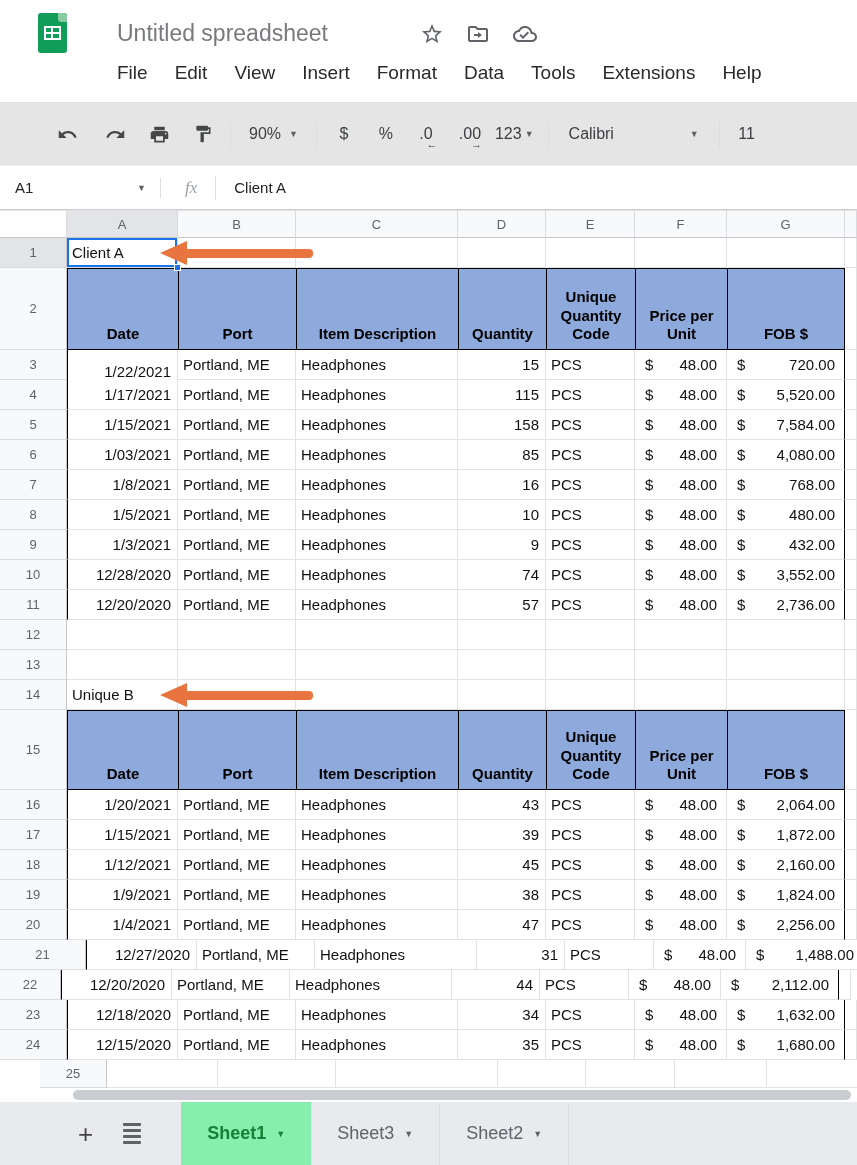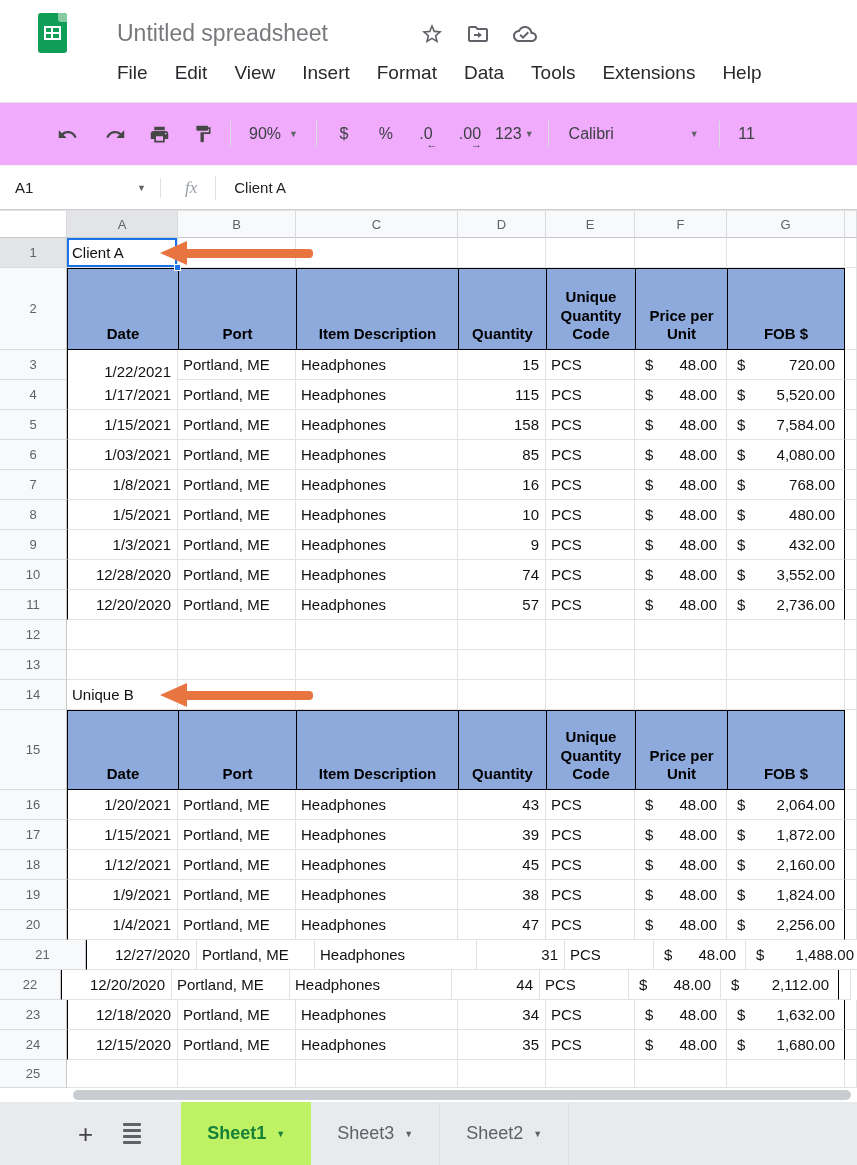--- a/index.html
+++ b/index.html
@@ -14,21 +14,21 @@
   .logo .grid-glyph { position:absolute; left:6px; top:13px; width:17px; height:14px; border:2px solid #fff; }
   .logo .grid-glyph:before { content:""; position:absolute; left:0; right:0; top:4px; height:2px; background:#fff; }
   .logo .grid-glyph:after { content:""; position:absolute; top:0; bottom:0; left:5px; width:2px; background:#fff; }
   .doc-title { position:absolute; left:117px; top:20px; font-size:23px; color:#77797C; }
   .title-icons { position:absolute; left:420px; top:22px; display:flex; gap:22px; align-items:center; }
   .title-icons svg { display:block; }
   .menubar { position:absolute; left:117px; top:62px; display:flex; gap:27px; }
   .menubar span { font-size:19px; color:#27292C; cursor:default; }
 
   
-  .toolbar { height:63px; display:flex; align-items:center; background:#f0abfc; border-bottom:1px solid #F0F0F0; }
+  .toolbar { height:63px; display:flex; align-items:center; background:#e5e5e5; border-bottom:1px solid #F0F0F0; }
   .tb-btn { display:flex; align-items:center; justify-content:center; min-width:34px; height:34px; border-radius:4px; color:#444746; }
   .tb-btn svg { display:block; }
   .tb-sep { width:1px; height:26px; background:#DADCE0; margin:0 10px; }
   .tb-text { font-size:16px; color:#3C4043; }
   .caret { font-size:9px; color:#5F6368; margin-left:8px; }
   .fmt-label { font-size:16px; color:#3C4043; position:relative; }
   .fmt-arrow { position:absolute; font-size:11px; color:#3C4043; left:55%; top:13px; }
   .zoom-box { display:flex; align-items:center; padding:0 8px; }
   .font-box { display:flex; align-items:center; justify-content:space-between; width:150px; padding:0 10px; }
 
@@ -74,21 +74,21 @@
   
   .hscroll { height:14px; position:relative; background:#fff; }
   .hscroll .thumb { position:absolute; left:73px; right:6px; top:2px; height:10px; background:#C9CCD0; border-radius:5px; }
   .tabbar { height:63px; background:#E9EAED; display:flex; align-items:stretch; }
   .tabbar .tools { display:flex; align-items:center; gap:30px; padding:0 0 0 78px; }
   .add-sheet { font-size:26px; color:#444; line-height:1; }
   .all-sheets { display:flex; flex-direction:column; gap:3px; }
   .all-sheets i { width:18px; height:3px; background:#5F6368; border-radius:1px; }
   .sheet-tab { display:flex; align-items:center; justify-content:center; gap:10px; padding:0 26px; font-size:18px; color:#5F6368; border-right:1px solid #DEE0E3; }
   .sheet-tab:first-of-type { border-left:1px solid #DEE0E3; margin-left:40px; }
-  .sheet-tab.active { background:#bef264; color:var(--active-tab-green,#188038); font-weight:bold; border:none; }
+  .sheet-tab.active { background:#86efac; color:var(--active-tab-green,#188038); font-weight:bold; border:none; }
   .sheet-tab .caret { margin-left:0; }
   .sheet-tab.active .caret { color:var(--active-tab-green,#188038); }
 </style>
 </head>
 <body>
 
 <div id="app" style="--table-header-fill: #8EA9DB; --selection-blue: #1A73E8; --arrow-orange: #E8743F; --active-tab-green: #188038; --logo-green: #0F9D58;">
 
   <div class="top-header">
     <div class="logo">
@@ -574,21 +574,21 @@
         <div class="cell money" style="width: 92px; height: 30px;">
           <span>$</span>
           <span>48.00</span>
         </div>
         <div class="cell money tright" style="width: 118px; height: 30px;">
           <span>$</span>
           <span>1,680.00</span>
         </div>
         <div class="cell a-left" style="width: 12px; height: 30px;"></div>
       </div>
-      <div class="grow" style="height: 28px;">
+      <div class="grow" style="height: 28px; padding-left: 40px;">
         <div class="rowhdr" style="width: 67px; height: 28px;">25</div>
         <div class="cell a-left" style="width: 111px; height: 28px;"></div>
         <div class="cell a-left" style="width: 118px; height: 28px;"></div>
         <div class="cell a-left" style="width: 162px; height: 28px;"></div>
         <div class="cell a-left" style="width: 88px; height: 28px;"></div>
         <div class="cell a-left" style="width: 89px; height: 28px;"></div>
         <div class="cell a-left" style="width: 92px; height: 28px;"></div>
         <div class="cell a-left" style="width: 118px; height: 28px;"></div>
         <div class="cell a-left" style="width: 12px; height: 28px;"></div>
       </div>

